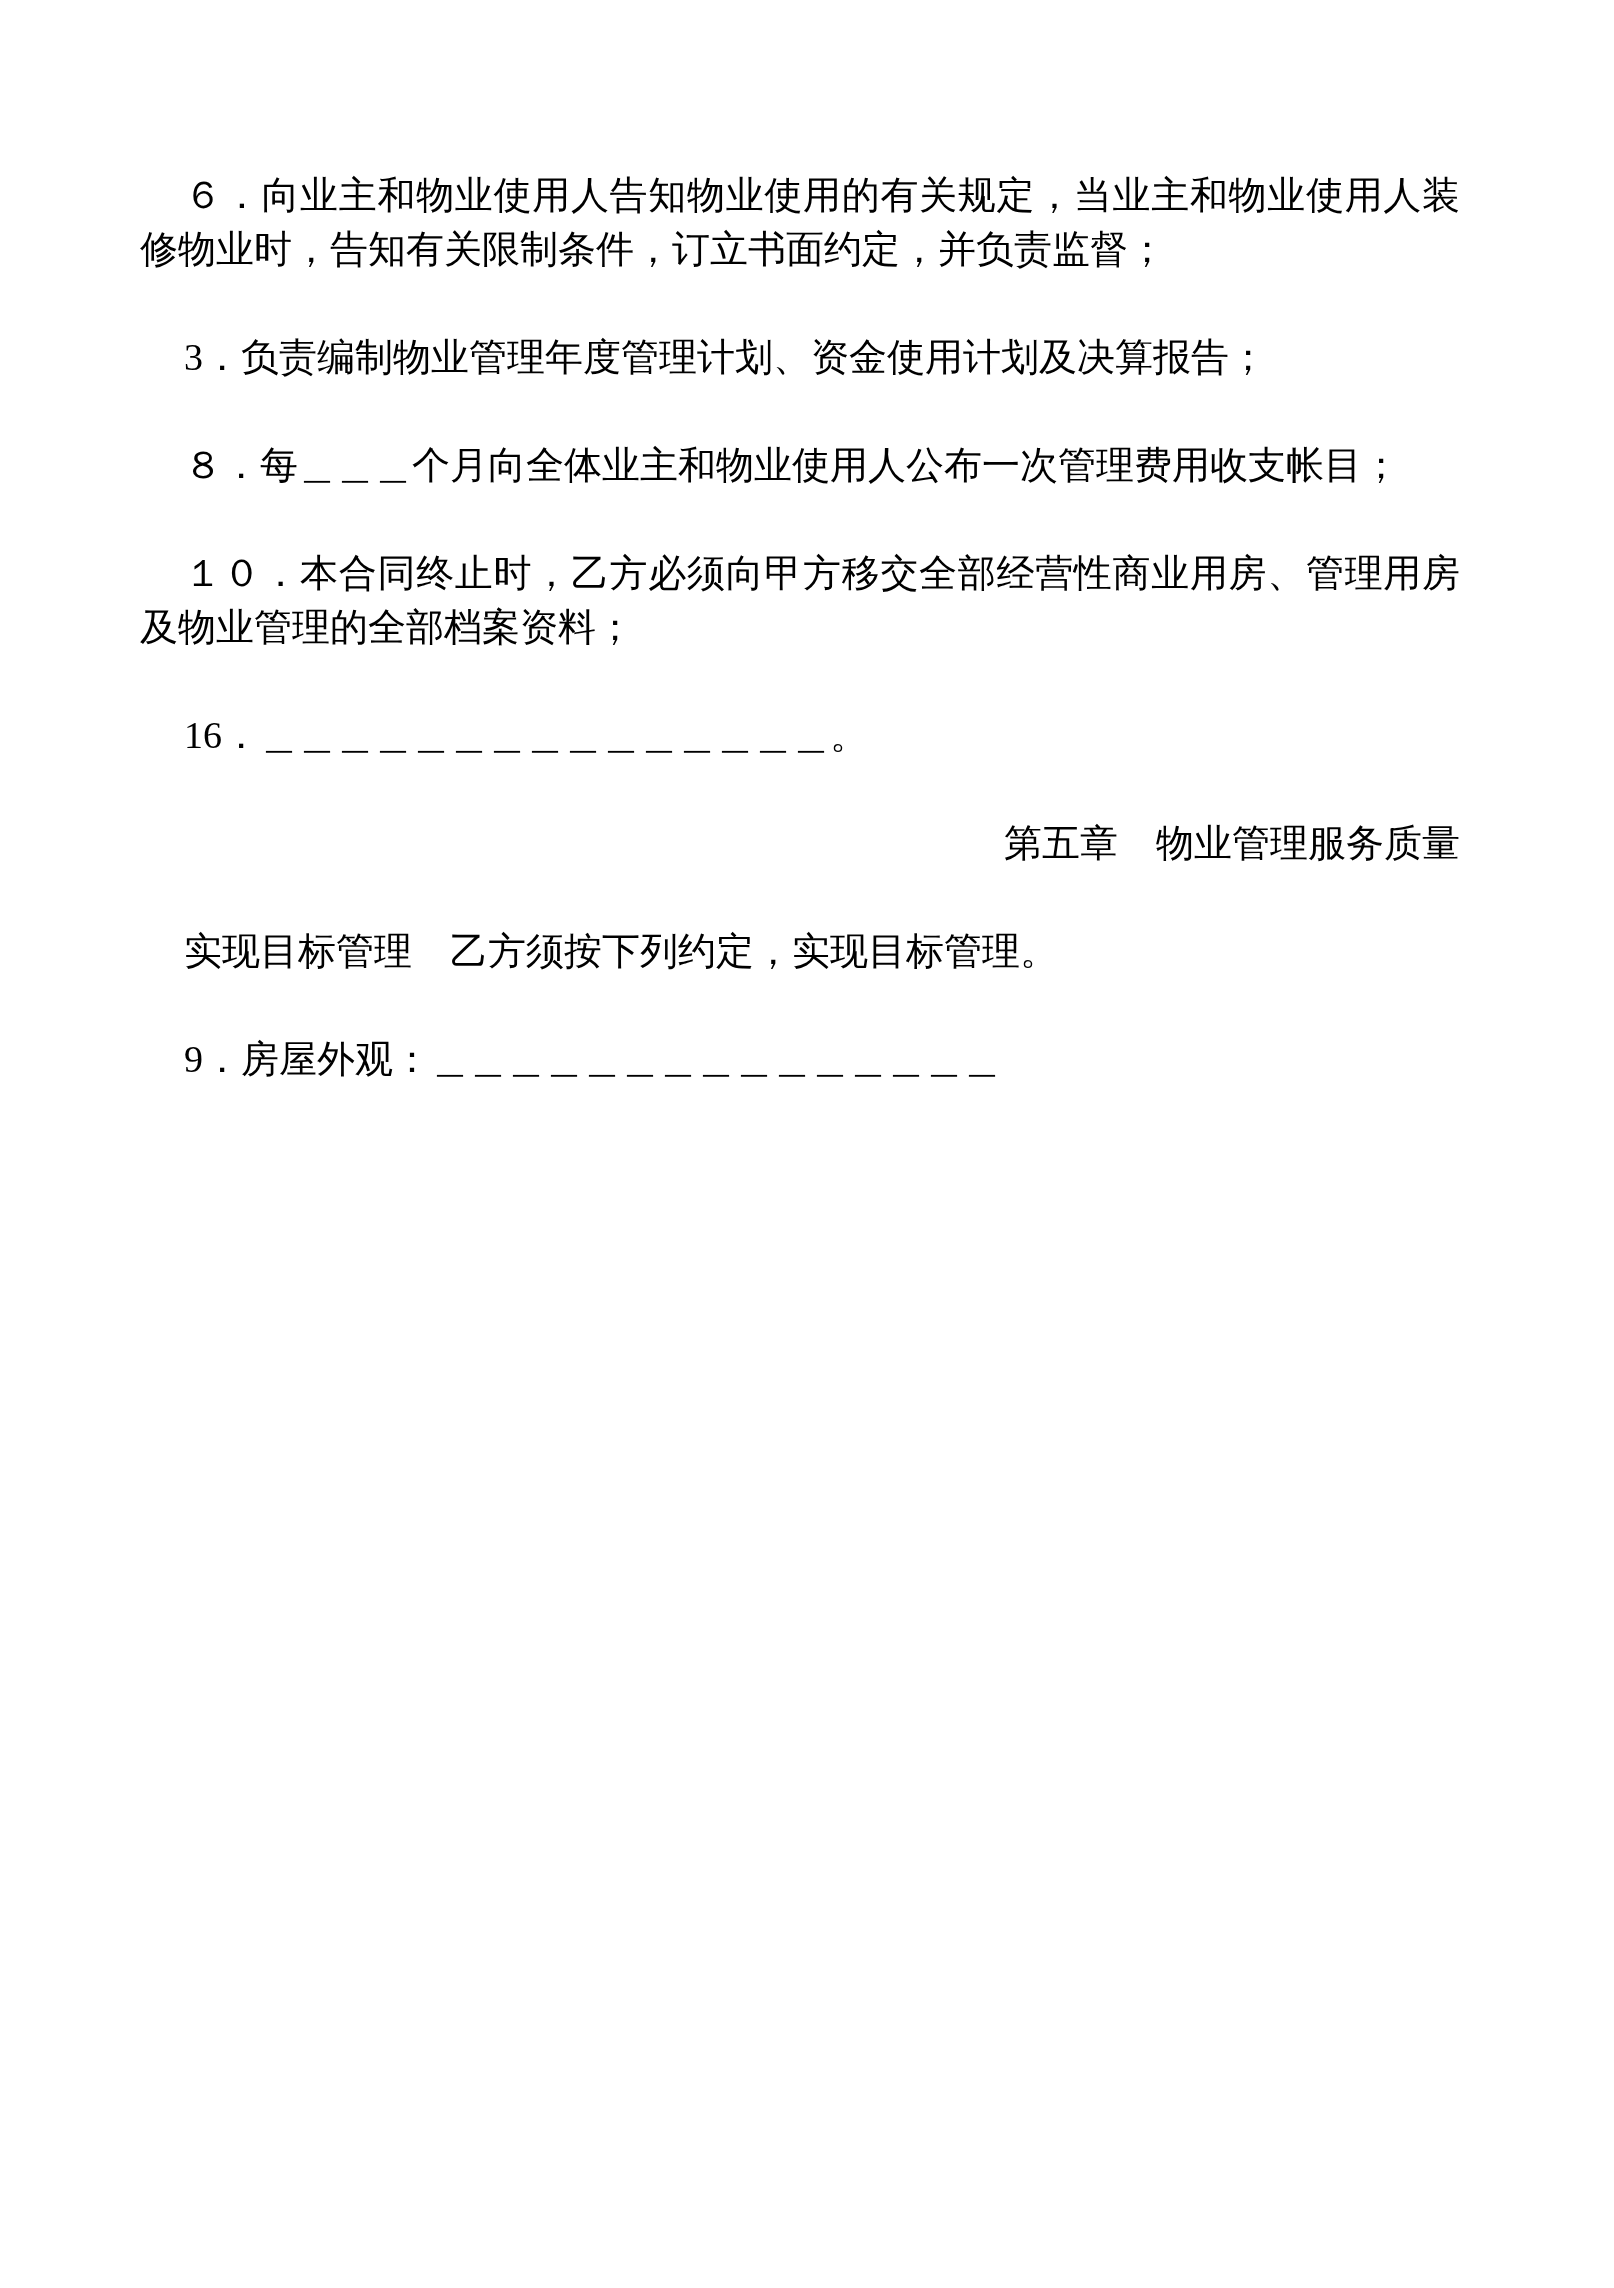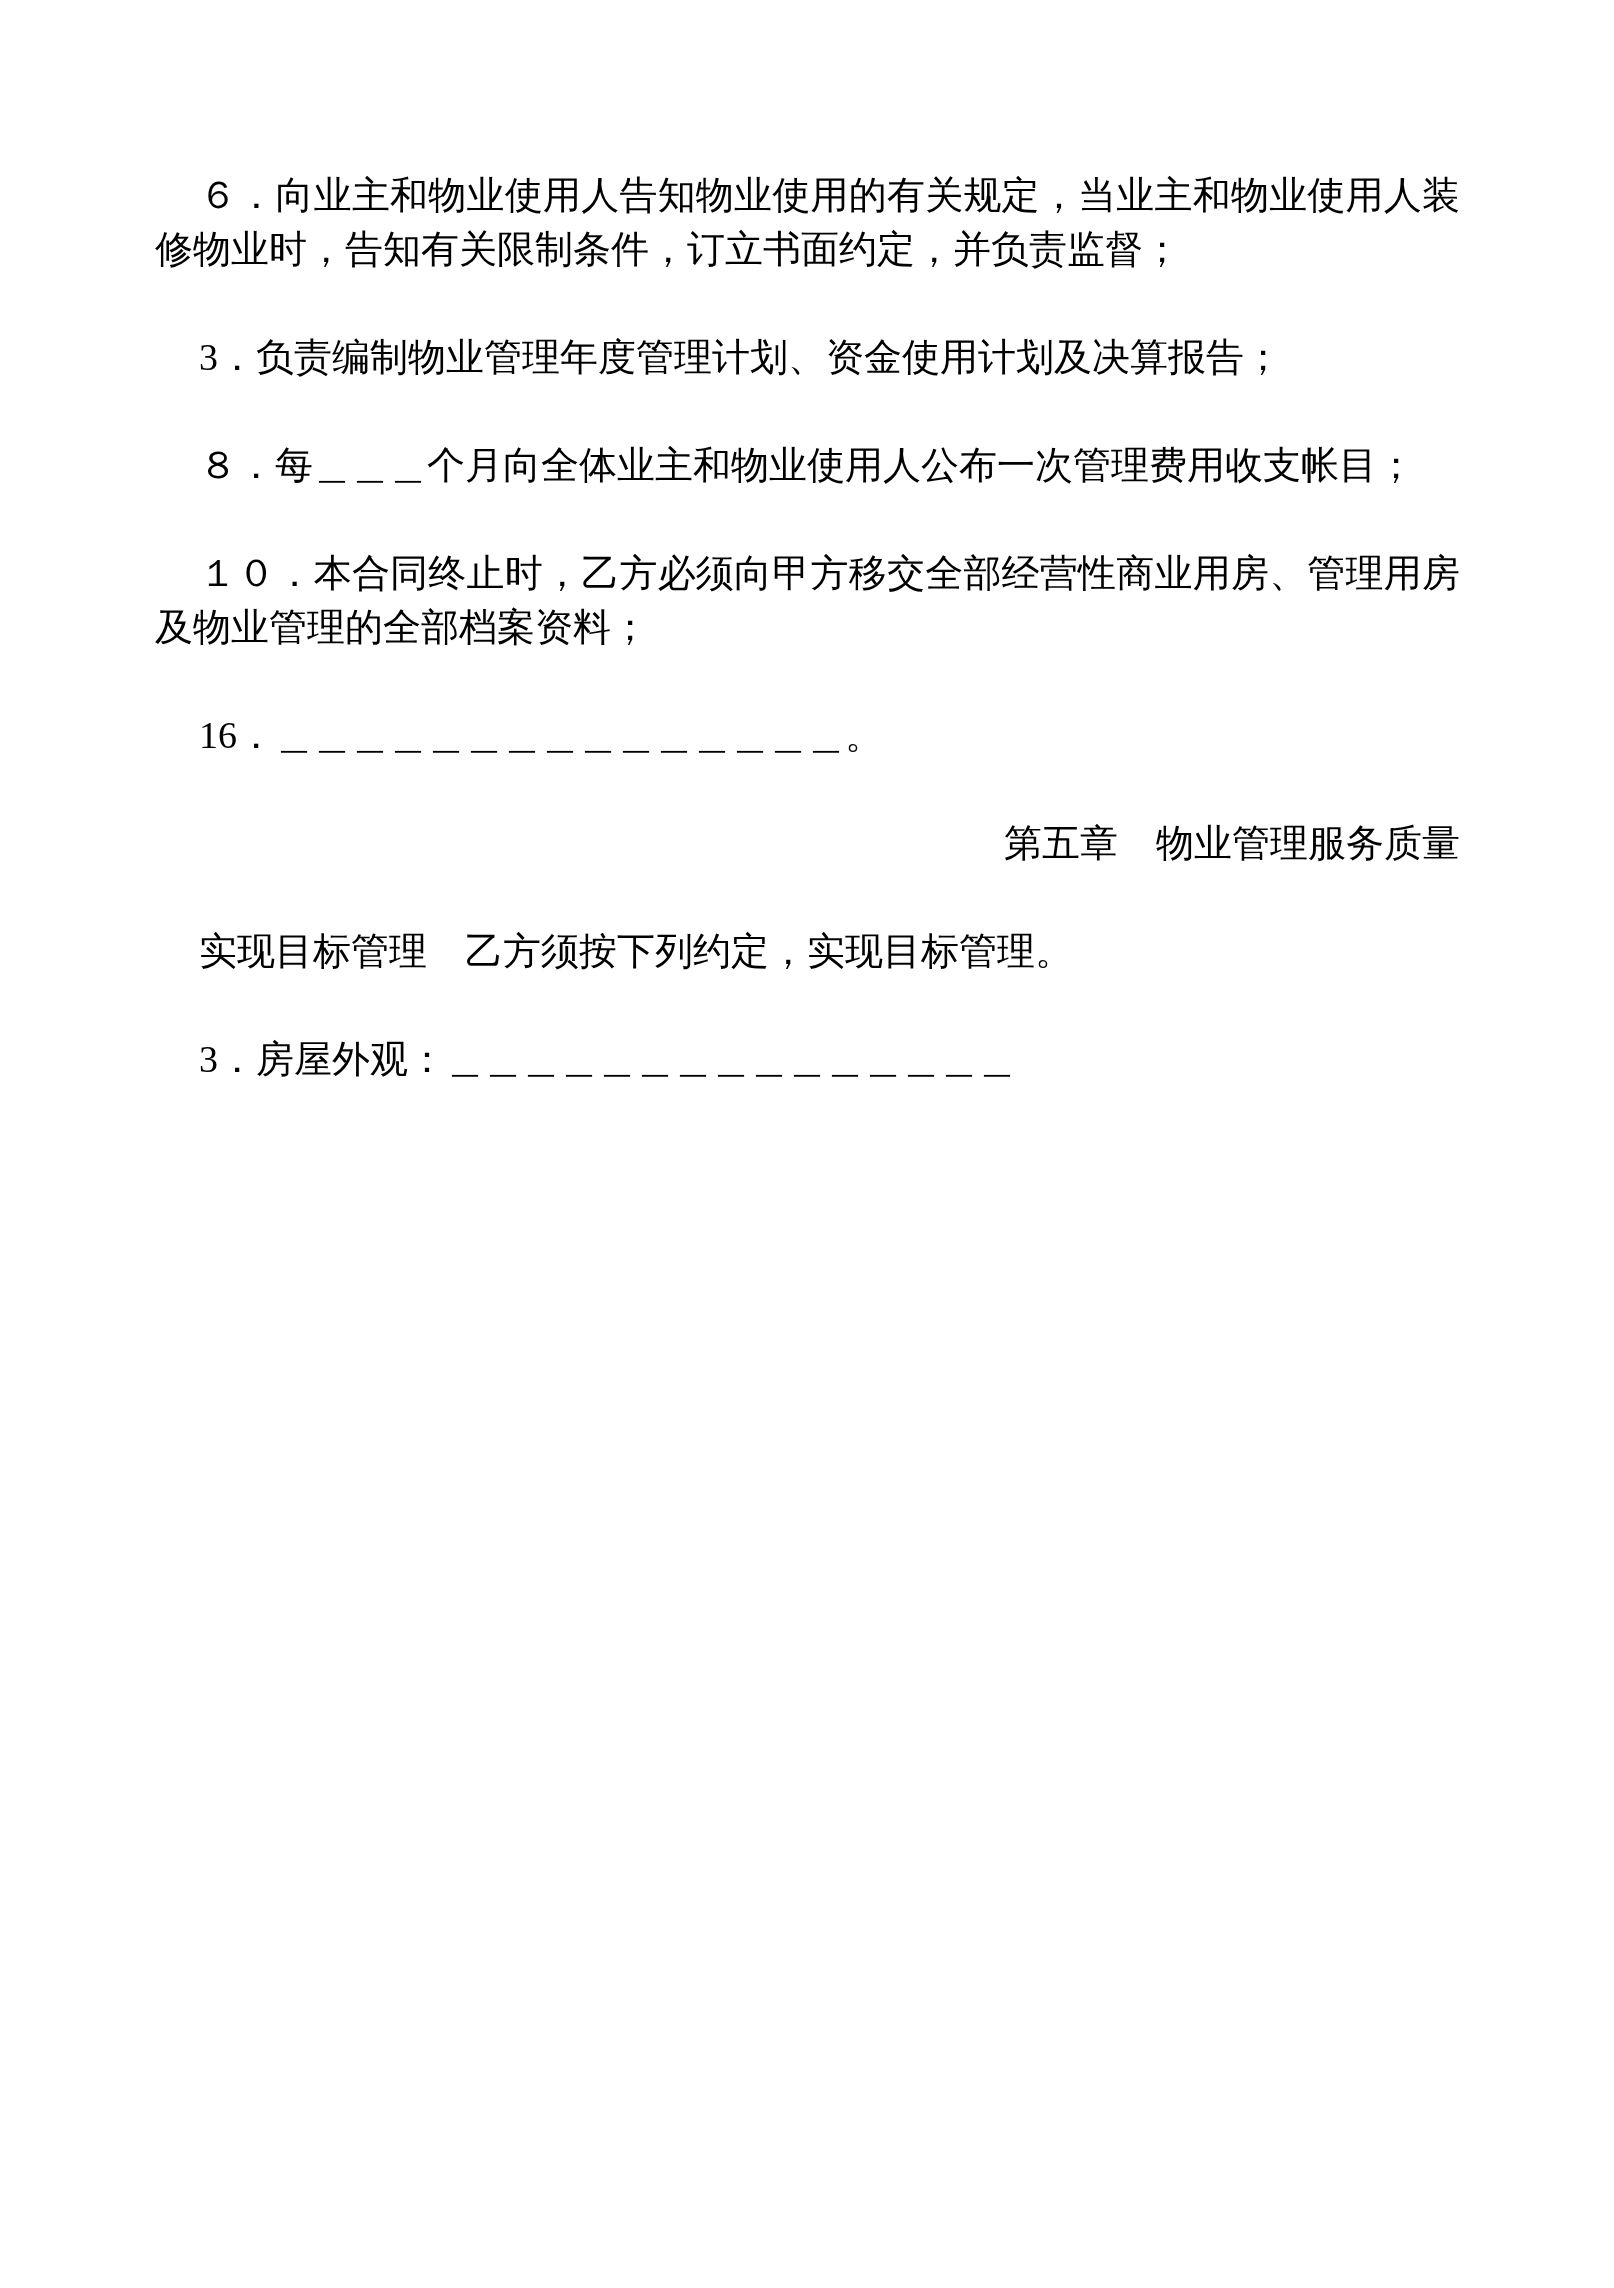--- a/index.html
+++ b/index.html
@@ -12,21 +12,21 @@
     width: 1615px;
     height: 2288px;
     background: #ffffff;
     overflow: hidden;
     font-family: "Liberation Serif", "DejaVu Serif", serif;
     color: #000000;
   }
   .content {
     position: absolute;
     top: 168px;
-    left: 155px;
+    left: 140px;
     right: 155px;
   }
   .content p {
     margin: 0 0 54px 0;
     font-size: 38px;
     line-height: 54px;
     text-indent: 44px;
     text-align: justify;
     letter-spacing: 0;
     word-break: break-all;
@@ -40,16 +40,16 @@
 
 <div class="page">
   <div class="content">
     <p>６．向业主和物业使用人告知物业使用的有关规定，当业主和物业使用人装修物业时，告知有关限制条件，订立书面约定，并负责监督；</p>
     <p>3．负责编制物业管理年度管理计划、资金使用计划及决算报告；</p>
     <p>８．每＿＿＿个月向全体业主和物业使用人公布一次管理费用收支帐目；</p>
     <p>１０．本合同终止时，乙方必须向甲方移交全部经营性商业用房、管理用房及物业管理的全部档案资料；</p>
     <p>16．＿＿＿＿＿＿＿＿＿＿＿＿＿＿＿。</p>
     <p class="heading">第五章　物业管理服务质量</p>
     <p>实现目标管理　乙方须按下列约定，实现目标管理。</p>
-    <p>3．房屋外观：＿＿＿＿＿＿＿＿＿＿＿＿＿＿＿</p>
+    <p>9．房屋外观：＿＿＿＿＿＿＿＿＿＿＿＿＿＿＿</p>
   </div>
 </div>
 
 
 </body></html>

